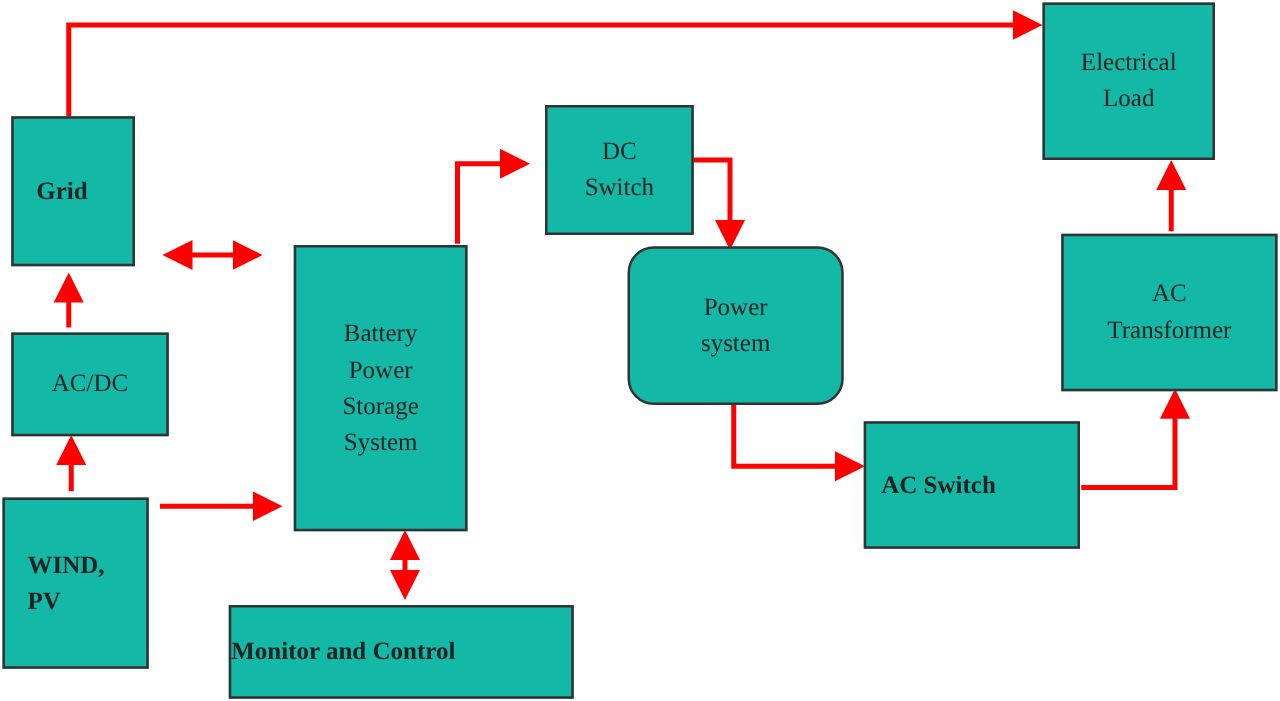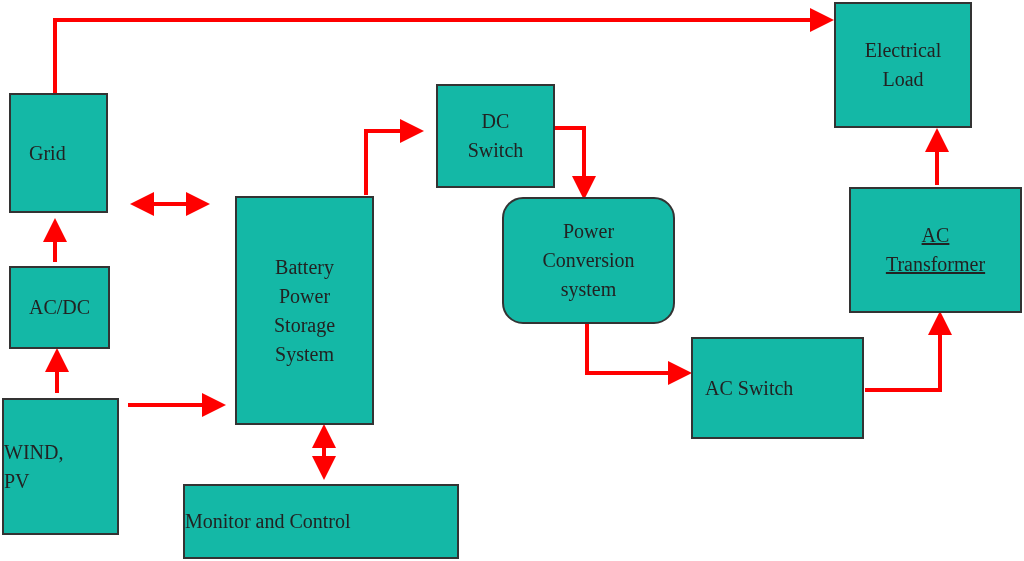--- a/index.html
+++ b/index.html
@@ -1,21 +1,21 @@
 <!DOCTYPE html>
 <html><head>
 <meta charset="utf-8">
 <style>
   html, body { margin:0; padding:0; background:#ffffff; }
   body { width:1024px; height:561px; position:relative; overflow:hidden;
          font-family:"Liberation Serif","DejaVu Serif",serif; color:#222; }
   .box { position:absolute; border:2px solid #333; background:#14b8a6; box-sizing:border-box;
          display:flex; flex-direction:column; justify-content:center; font-size:20px; line-height:29px; }
   .center { align-items:center; text-align:center; }
-  .left { align-items:flex-start; text-align:right; }
+  .left { align-items:flex-start; text-align:right;font-weight:bold; }
   svg.links { position:absolute; left:0; top:0; }
 </style>
 </head>
 <body>
 
 <svg class="links" width="1024" height="561">
   <defs>
     <marker id="ah" markerWidth="6" markerHeight="6" refX="5" refY="3" orient="auto" markerUnits="strokeWidth">
       <path d="M0,0 L6,3 L0,6 z" fill="#ff0000"></path>
     </marker>
@@ -35,25 +35,25 @@
     <polyline points="587,323 587,373 688,373" marker-end="url(#ah)"></polyline>
     <polyline points="865,390 940,390 940,315" marker-end="url(#ah)"></polyline>
     <polyline points="937,185 937,132" marker-end="url(#ah)"></polyline>
   </g>
 </svg>
 
 <div class="box left" style="left:9px;top:93px;width:99px;height:120px;padding-left:18px;">
   <span>Grid</span>
 </div>
 
-<div class="box center" style="left:9px;top:266px;width:101px;height:83px;">
+<div class="box center" style="left:9px;top:266px;width:126px;height:83px;">
   <span>AC/DC</span>
 </div>
 
-<div class="box left" style="left:2px;top:398px;width:117px;height:137px;">
+<div class="box left" style="left:2px;top:398px;width:117px;height:137px;padding-left:18px;">
   <span>WIND,</span>
   <span>PV</span>
 </div>
 
 <div class="box center" style="left:235px;top:196px;width:139px;height:229px;">
   <span>Battery</span>
   <span>Power</span>
   <span>Storage</span>
   <span>System</span>
 </div>
@@ -62,29 +62,28 @@
   <span>Monitor and Control</span>
 </div>
 
 <div class="box center" style="left:424px;top:84px;width:119px;height:104px;margin-left:12px;">
   <span>DC</span>
   <span>Switch</span>
 </div>
 
 <div class="box center" style="left:502px;top:197px;width:173px;height:127px;border-radius:21px;">
   <span>Power</span>
-  <span>Conversion</span>
   <span>system</span>
 </div>
 
 <div class="box left" style="left:691px;top:337px;width:173px;height:102px;padding-left:12px;">
   <span>AC Switch</span>
 </div>
 
-<div class="box center" style="left:849px;top:187px;width:173px;height:126px;text-decoration:underline;">
+<div class="box center" style="left:849px;top:187px;width:173px;height:126px;">
   <span>AC</span>
   <span>Transformer</span>
 </div>
 
 <div class="box center" style="left:834px;top:2px;width:138px;height:126px;">
   <span>Electrical</span>
   <span>Load</span>
 </div>
 
 </body></html>

